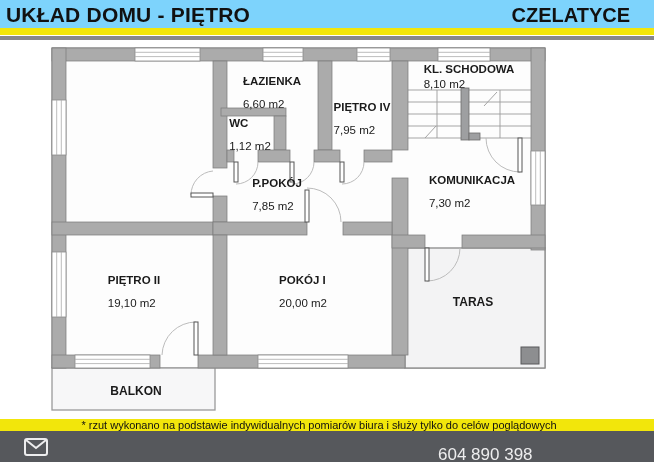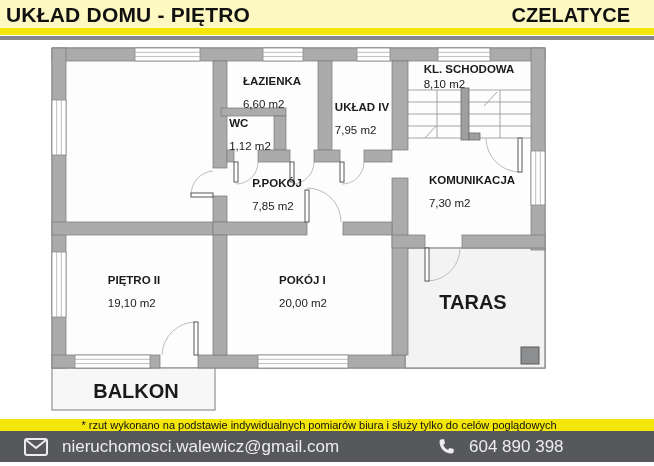--- a/index.html
+++ b/index.html
@@ -1,39 +1,39 @@
 <!DOCTYPE html>
 <html><head>
 <meta charset="utf-8">
 <style>
   html,body{margin:0;padding:0;}
   .page{
     position:relative;width:654px;height:466px;background:#ffffff;overflow:hidden;
     font-family:"Liberation Sans",sans-serif;
   }
   
-  .header{position:absolute;left:0;top:0;width:654px;height:28px;background:#fef9c3;z-index:5;}
+  .header{position:absolute;left:0;top:0;width:654px;height:28px;background:#7dd3fc;z-index:5;}
   .header .title{position:absolute;left:6px;top:3px;font-size:21px;font-weight:700;color:#111;letter-spacing:0.2px;}
   .header .location{position:absolute;right:24px;top:4px;font-size:20px;font-weight:700;color:#111;}
   .stripe-yellow-top{position:absolute;left:0;top:28px;width:654px;height:7px;background:#f2e60b;z-index:5;}
   .stripe-gray-top{position:absolute;left:0;top:36px;width:654px;height:4px;background:#87888b;z-index:5;}
   
   .plan{position:absolute;left:0;top:0;width:654px;height:466px;}
   .plan svg{position:absolute;left:0;top:0;}
   .room-label{position:absolute;transform:translate(-50%,-50%);text-align:left;color:#1a1a1a;white-space:nowrap;z-index:3;}
   .room-label .rname{display:block;font-size:11.5px;font-weight:700;line-height:13px;}
   .room-label .rarea{display:block;font-size:11.5px;font-weight:400;line-height:13px;margin-top:10px;}
-  .room-label.big .rname{font-size:20px;}
+  .room-label.big .rname{font-size:12px;}
   
   .disclaimer{position:absolute;left:0;top:419px;width:654px;height:12px;background:#f2e60b;z-index:5;
     display:flex;align-items:center;justify-content:center;}
   .disclaimer span{font-size:11px;color:#111;transform:translateX(-8px);text-align:right;}
   .footerbar{position:absolute;left:0;top:431px;width:654px;height:31px;background:#56585c;z-index:5;}
   .footerbar .email-wrap{position:absolute;left:24px;top:0;height:31px;display:flex;align-items:center;gap:14px;}
-  .footerbar .phone-wrap{position:absolute;left:438px;top:0;height:31px;display:flex;align-items:center;gap:14px;}
+  .footerbar .phone-wrap{position:absolute;left:438px;top:0;height:31px;display:flex;align-items:center;gap:14px;flex-direction:column;}
   .footerbar .ftext{color:#ededee;font-size:17px;}
   .bottom-white{position:absolute;left:0;top:462px;width:654px;height:4px;background:#fff;z-index:5;}
 </style>
 </head>
 <body>
 
 <div class="page">
 
   <div class="plan">
     <svg width="654" height="466" viewBox="0 0 654 466">
@@ -145,21 +145,21 @@
 
     <div class="room-label" style="left:272px;top:93px">
       <span class="rname">ŁAZIENKA</span>
       <span class="rarea">6,60 m2</span>
     </div>
     <div class="room-label" style="left:250px;top:135px">
       <span class="rname">WC</span>
       <span class="rarea">1,12 m2</span>
     </div>
     <div class="room-label" style="left:362px;top:119px">
-      <span class="rname">UKŁAD IV</span>
+      <span class="rname">PIĘTRO IV</span>
       <span class="rarea">7,95 m2</span>
     </div>
     <div class="room-label" style="left:469px;top:77px">
       <span class="rname">KL. SCHODOWA</span>
       <span class="rarea" style="margin-top:2px">8,10 m2</span>
     </div>
     <div class="room-label" style="left:277px;top:195px">
       <span class="rname">P.POKÓJ</span>
       <span class="rarea">7,85 m2</span>
     </div>
@@ -193,21 +193,20 @@
   <div class="disclaimer">
     <span>* rzut wykonano na podstawie indywidualnych pomiarów biura i służy tylko do celów poglądowych</span>
   </div>
 
   <div class="footerbar">
     <div class="email-wrap">
       <svg width="24" height="18" viewBox="0 0 24 18">
         <rect x="1" y="1" width="22" height="16" rx="2" fill="none" stroke="#ededee" stroke-width="2"></rect>
         <path d="M2 2 L12 10 L22 2" fill="none" stroke="#ededee" stroke-width="2"></path>
       </svg>
-      <span class="ftext">nieruchomosci.walewicz@gmail.com</span>
     </div>
     <div class="phone-wrap">
       <svg width="17" height="17" viewBox="0 0 20 20">
         <path d="M4.5 1.5 C 3 1.5 1.8 2.7 1.8 4.5 C 1.8 12 8 18.2 15.5 18.2 C 17.3 18.2 18.5 17 18.5 15.5 L 18.5 12.8 L 13.8 11.8 L 11.8 13.8 C 9 12.6 7.4 11 6.2 8.2 L 8.2 6.2 L 7.2 1.5 Z" fill="#ededee"></path>
       </svg>
       <span class="ftext">604 890 398</span>
     </div>
   </div>
   <div class="bottom-white"></div>
 

